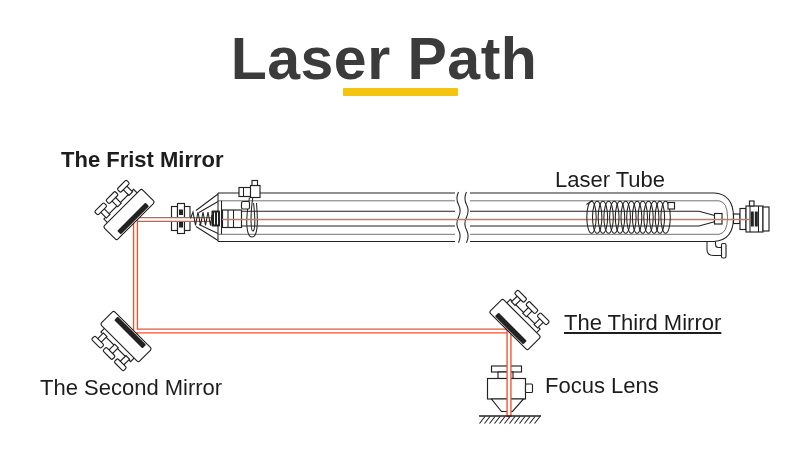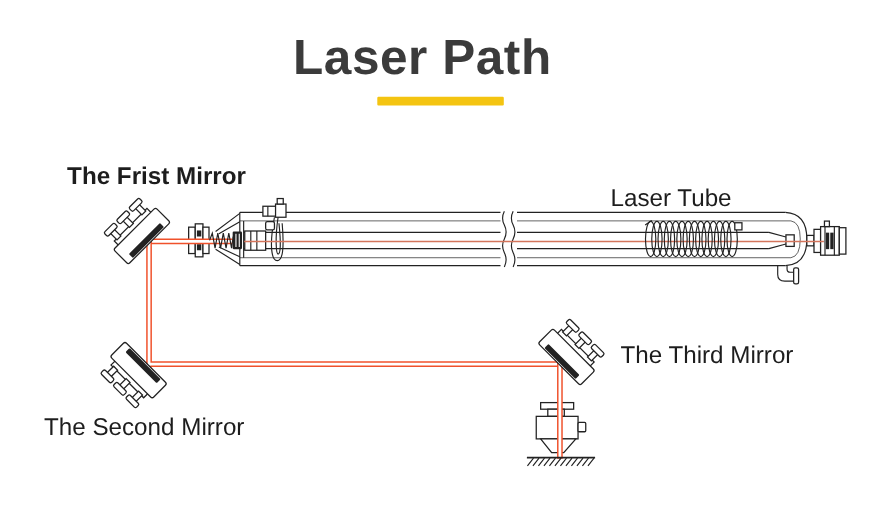--- a/index.html
+++ b/index.html
@@ -3,29 +3,29 @@
 <meta charset="utf-8">
 <style>
   :root{
     --accent:#F4C411; --beam:#F0512B; --beam-faint:#D4755C;
     --line:#222222; --label-text:#1D1D1D; --title-text:#3B3B3B; --background:#FFFFFF;
   }
   html,body{margin:0;padding:0;background:#e8e8e8;}
   .stage{position:relative;width:800px;height:467px;background:var(--background);
          font-family:"Liberation Sans", sans-serif;overflow:hidden;}
   .title{position:absolute;left:0;top:27px;width:768px;text-align:center;
-         font-size:45px;font-weight:700;letter-spacing:.5px;color:var(--title-text);line-height:1.1;}
+         font-size:59px;font-weight:700;letter-spacing:.5px;color:var(--title-text);line-height:1.1;}
   .title-underline{position:absolute;left:343px;top:88px;width:115px;height:8px;
          background:var(--accent);border-radius:1px;}
   .diagram-svg{position:absolute;left:0;top:0;}
   .lbl{position:absolute;font-size:22px;line-height:1.15;color:var(--label-text);white-space:nowrap;}
   .lbl-first{left:61px;top:147px;font-weight:bold;}
   .lbl-tube{left:555px;top:167px;}
   .lbl-second{left:40px;top:375px;}
-  .lbl-third{left:564px;top:310px;}
+  .lbl-third{left:564px;top:310px;text-decoration:underline;}
   .lbl-focus{left:545px;top:373px;}
   
   .ln{stroke:var(--line);fill:none;stroke-width:1.05;}
   .lnt{stroke:var(--line);fill:none;stroke-width:.8;opacity:.8;}
   .gline{stroke:var(--line);fill:none;stroke-width:1.7;}
   .fw{fill:#fff;stroke:var(--line);stroke-width:1.15;}
   .fd{fill:var(--line);stroke:none;}
   .coil{stroke:var(--line);fill:none;stroke-width:1.05;}
   .beam{stroke:var(--beam);stroke-width:5.2;fill:none;}
   .core{stroke:#fff;stroke-width:2.5;fill:none;}
@@ -169,13 +169,14 @@
 
     <use href="#mirror-shape" transform="translate(129,214.5) rotate(-45)"></use>
     <use href="#mirror-shape" transform="translate(126,336.5) rotate(45) scale(1,-1)"></use>
     <use href="#mirror-shape" transform="translate(515,324.5) rotate(45)"></use>
   </svg>
 
   <div class="lbl lbl-first">The Frist Mirror</div>
   <div class="lbl lbl-second">The Second Mirror</div>
   <div class="lbl lbl-tube">Laser Tube</div>
   <div class="lbl lbl-third">The Third Mirror</div>
+  <div class="lbl lbl-focus">Focus Lens</div>
 </div>
 
 </body></html>

